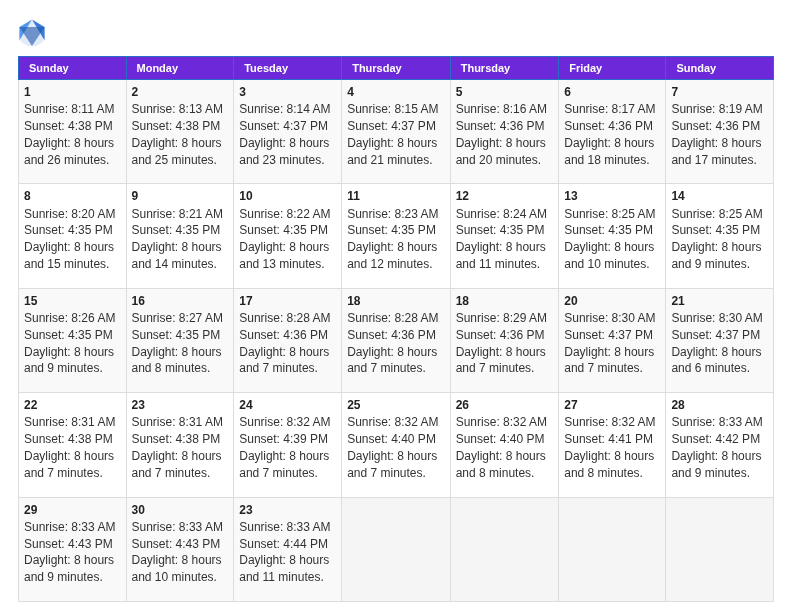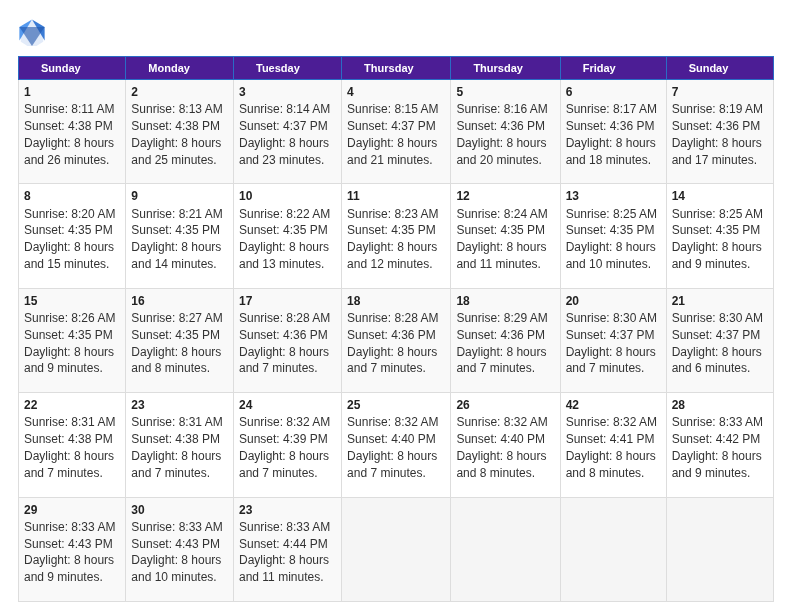--- a/index.html
+++ b/index.html
@@ -60,24 +60,24 @@
       font-size: 14px;
       color: #444;
     }
     .calendar {
       flex: 1;
       border-collapse: collapse;
       width: 100%;
       font-size: 9.5px;
     }
     .calendar th {
-      background: #4c1d95;
+      background: #6d28d9;
       color: #fff;
       text-align: left;
-      padding: 5px 22px;
+      padding: 5px 10px;
       font-size: 11px;
       font-weight: bold;
       border: 1px solid #2a6bc5;
     }
     .calendar td {
       border: 1px solid #ddd;
       vertical-align: top;
       padding: 4px 5px;
       width: 113px;
       color: #333;
@@ -246,21 +246,21 @@
       </td>
           <td>
         <span class="day-num">25</span>
         <span class="cell-text">Sunrise: 8:32 AM<br>Sunset: 4:40 PM<br>Daylight: 8 hours and 7 minutes.</span>
       </td>
           <td>
         <span class="day-num">26</span>
         <span class="cell-text">Sunrise: 8:32 AM<br>Sunset: 4:40 PM<br>Daylight: 8 hours and 8 minutes.</span>
       </td>
           <td>
-        <span class="day-num">42</span>
+        <span class="day-num">27</span>
         <span class="cell-text">Sunrise: 8:32 AM<br>Sunset: 4:41 PM<br>Daylight: 8 hours and 8 minutes.</span>
       </td>
           <td>
         <span class="day-num">28</span>
         <span class="cell-text">Sunrise: 8:33 AM<br>Sunset: 4:42 PM<br>Daylight: 8 hours and 9 minutes.</span>
       </td>
         </tr>
         <tr>
           <td>
         <span class="day-num">29</span>

